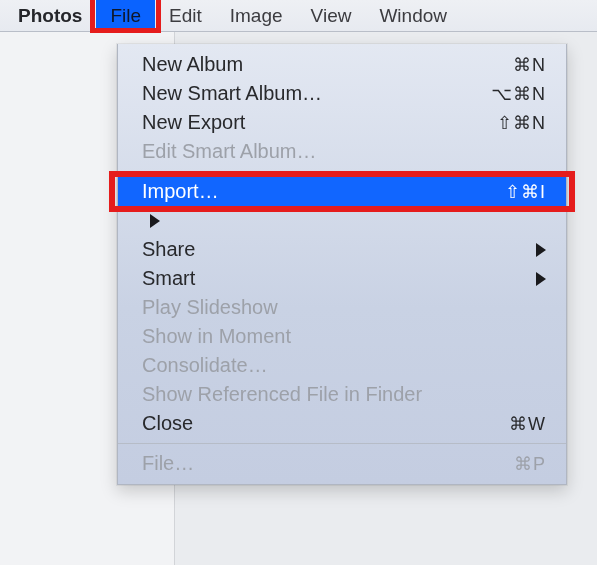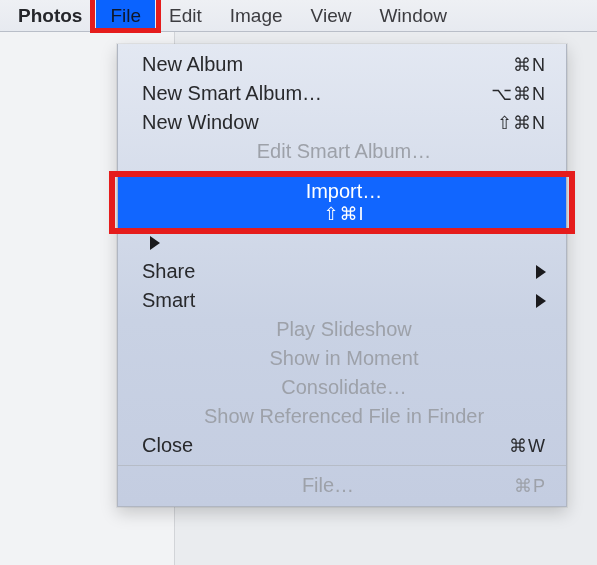--- a/index.html
+++ b/index.html
@@ -64,37 +64,35 @@
     .menu-item {
       display: flex;
       align-items: center;
       padding: 3px 20px 3px 24px;
       color: #28292c;
       position: relative;
       min-height: 29px;
     }
     .menu-item.disabled {
       color: #9da1a9;
-      text-align: center;
     }
     .menu-item .label {
       flex: 1;
     }
     .menu-item .shortcut {
       font-family: -apple-system, 'Helvetica Neue', Arial, sans-serif;
       letter-spacing: 1px;
       font-size: 18px;
     }
     .menu-item.selected {
       background: #1166ff;
       color: #fff;
     }
     .import-highlight {
       position: relative;
-      flex-direction: column;
     }
     .import-highlight::before {
       content: '';
       position: absolute;
       left: -9px;
       right: -9px;
       top: -6px;
       bottom: -6px;
       border: 6px solid #e51c1c;
       pointer-events: none;
@@ -139,21 +137,21 @@
 
   <div class="menu-item">
     <span class="label">New Album</span>
     <span class="shortcut">⌘N</span>
   </div>
   <div class="menu-item">
     <span class="label">New Smart Album…</span>
     <span class="shortcut">⌥⌘N</span>
   </div>
   <div class="menu-item">
-    <span class="label">New Window</span>
+    <span class="label">New Export</span>
     <span class="shortcut">⇧⌘N</span>
   </div>
   <div class="menu-item disabled">
     <span class="label">Edit Smart Album…</span>
   </div>
   <div class="divider"></div>
 
   <div class="menu-item selected import-highlight">
     <span class="label">Import…</span>
     <span class="shortcut">⇧⌘I</span>

